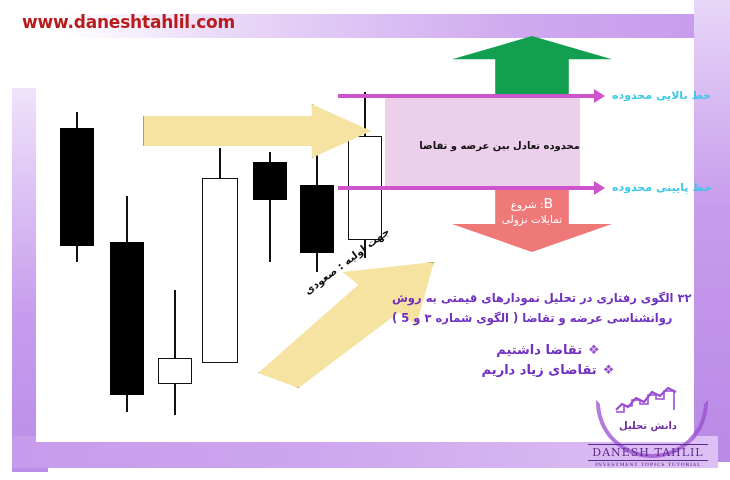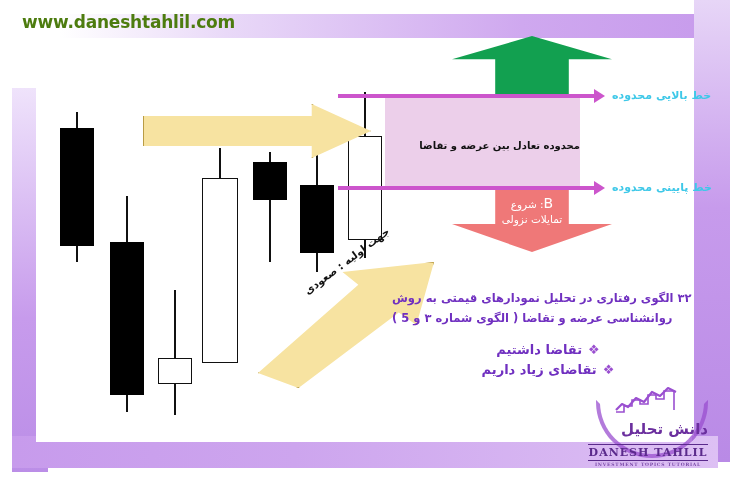--- a/index.html
+++ b/index.html
@@ -37,21 +37,21 @@
   
   #canvas{
     position:absolute;left:36px;top:38px;width:656px;height:404px;
     background:#ffffff;
   }
 
   
   #site-url{
     position:absolute;left:22px;top:12px;
     font-family:"DejaVu Sans","Liberation Sans",sans-serif;
-    font-size:17px;font-weight:bold;color:#4d7c0f;
+    font-size:17px;font-weight:bold;color:#b91c1c;
     letter-spacing:-0.2px;
     white-space:nowrap;
   }
 
   
   .candle{position:absolute;}
   .wick{
     position:absolute;width:2px;background:#111111;left:50%;
     transform:translateX(-1px);
   }
@@ -175,27 +175,27 @@
   }
   #logo .wreath{
     position:absolute;left:8px;top:18px;width:104px;height:50px;
     border:4px solid #9a4fd0;border-top-color:transparent;
     border-radius:0 0 60px 60px;opacity:.75;
   }
   #logo .chart{
     position:absolute;left:26px;top:4px;width:68px;height:30px;
   }
   #logo .fa{
-    position:absolute;left:0;right:0;top:38px;text-align:right;
-    font-size:15px;color:#6b2f9e;direction:rtl;font-weight:bold;
+    position:absolute;left:0;right:0;top:38px;text-align:center;
+    font-size:10px;color:#6b2f9e;direction:rtl;font-weight:bold;
   }
   #logo .name{
     position:absolute;left:0;right:0;top:62px;text-align:center;
     font-family:"DejaVu Serif","Liberation Serif",serif;
-    font-size:11px;font-weight:bold;color:#5b2a8c;letter-spacing:1px;
+    font-size:11px;font-weight:normal;color:#5b2a8c;letter-spacing:1px;
     border-top:1.5px solid #5b2a8c;border-bottom:1.5px solid #5b2a8c;
     padding:1px 0;
   }
   #logo .sub{
     position:absolute;left:0;right:0;top:80px;text-align:center;
     font-family:"DejaVu Serif","Liberation Serif",serif;
     font-size:4.5px;font-weight:bold;color:#7a4aa8;letter-spacing:.8px;
   }
 </style>
 </head>

